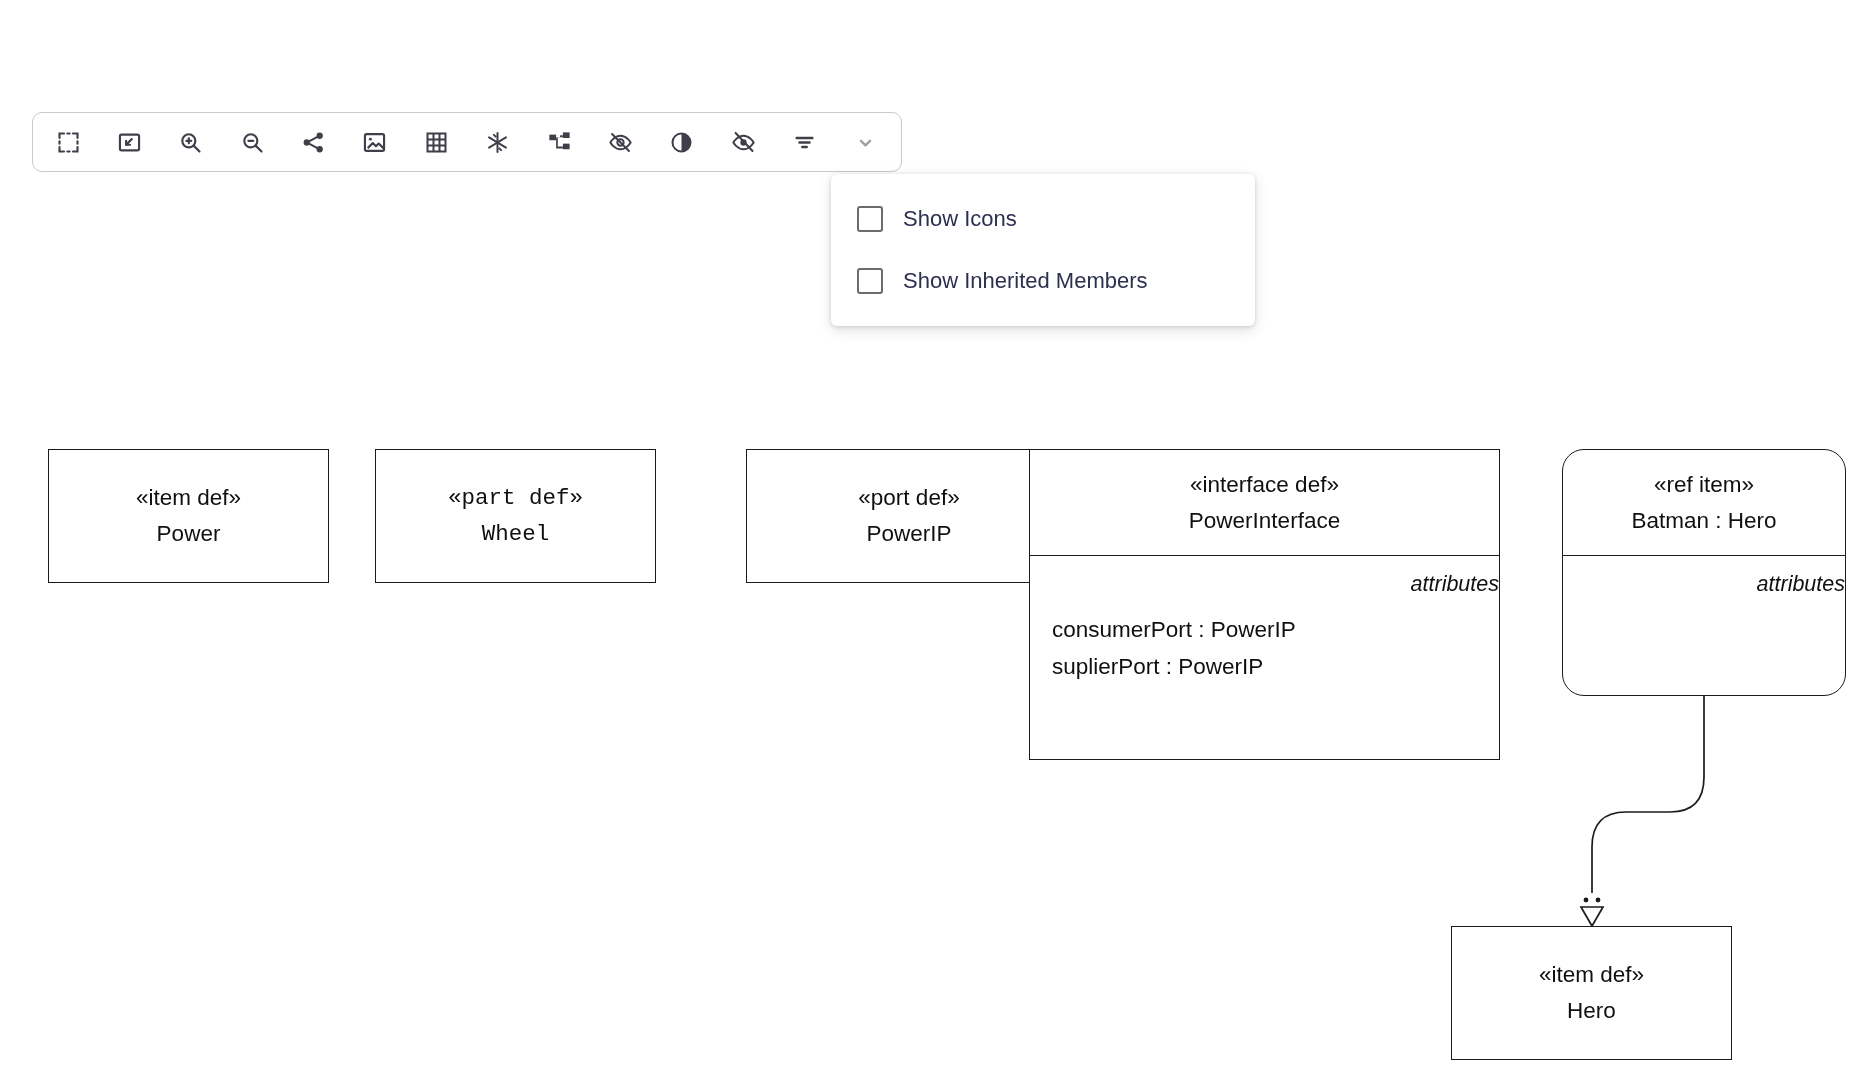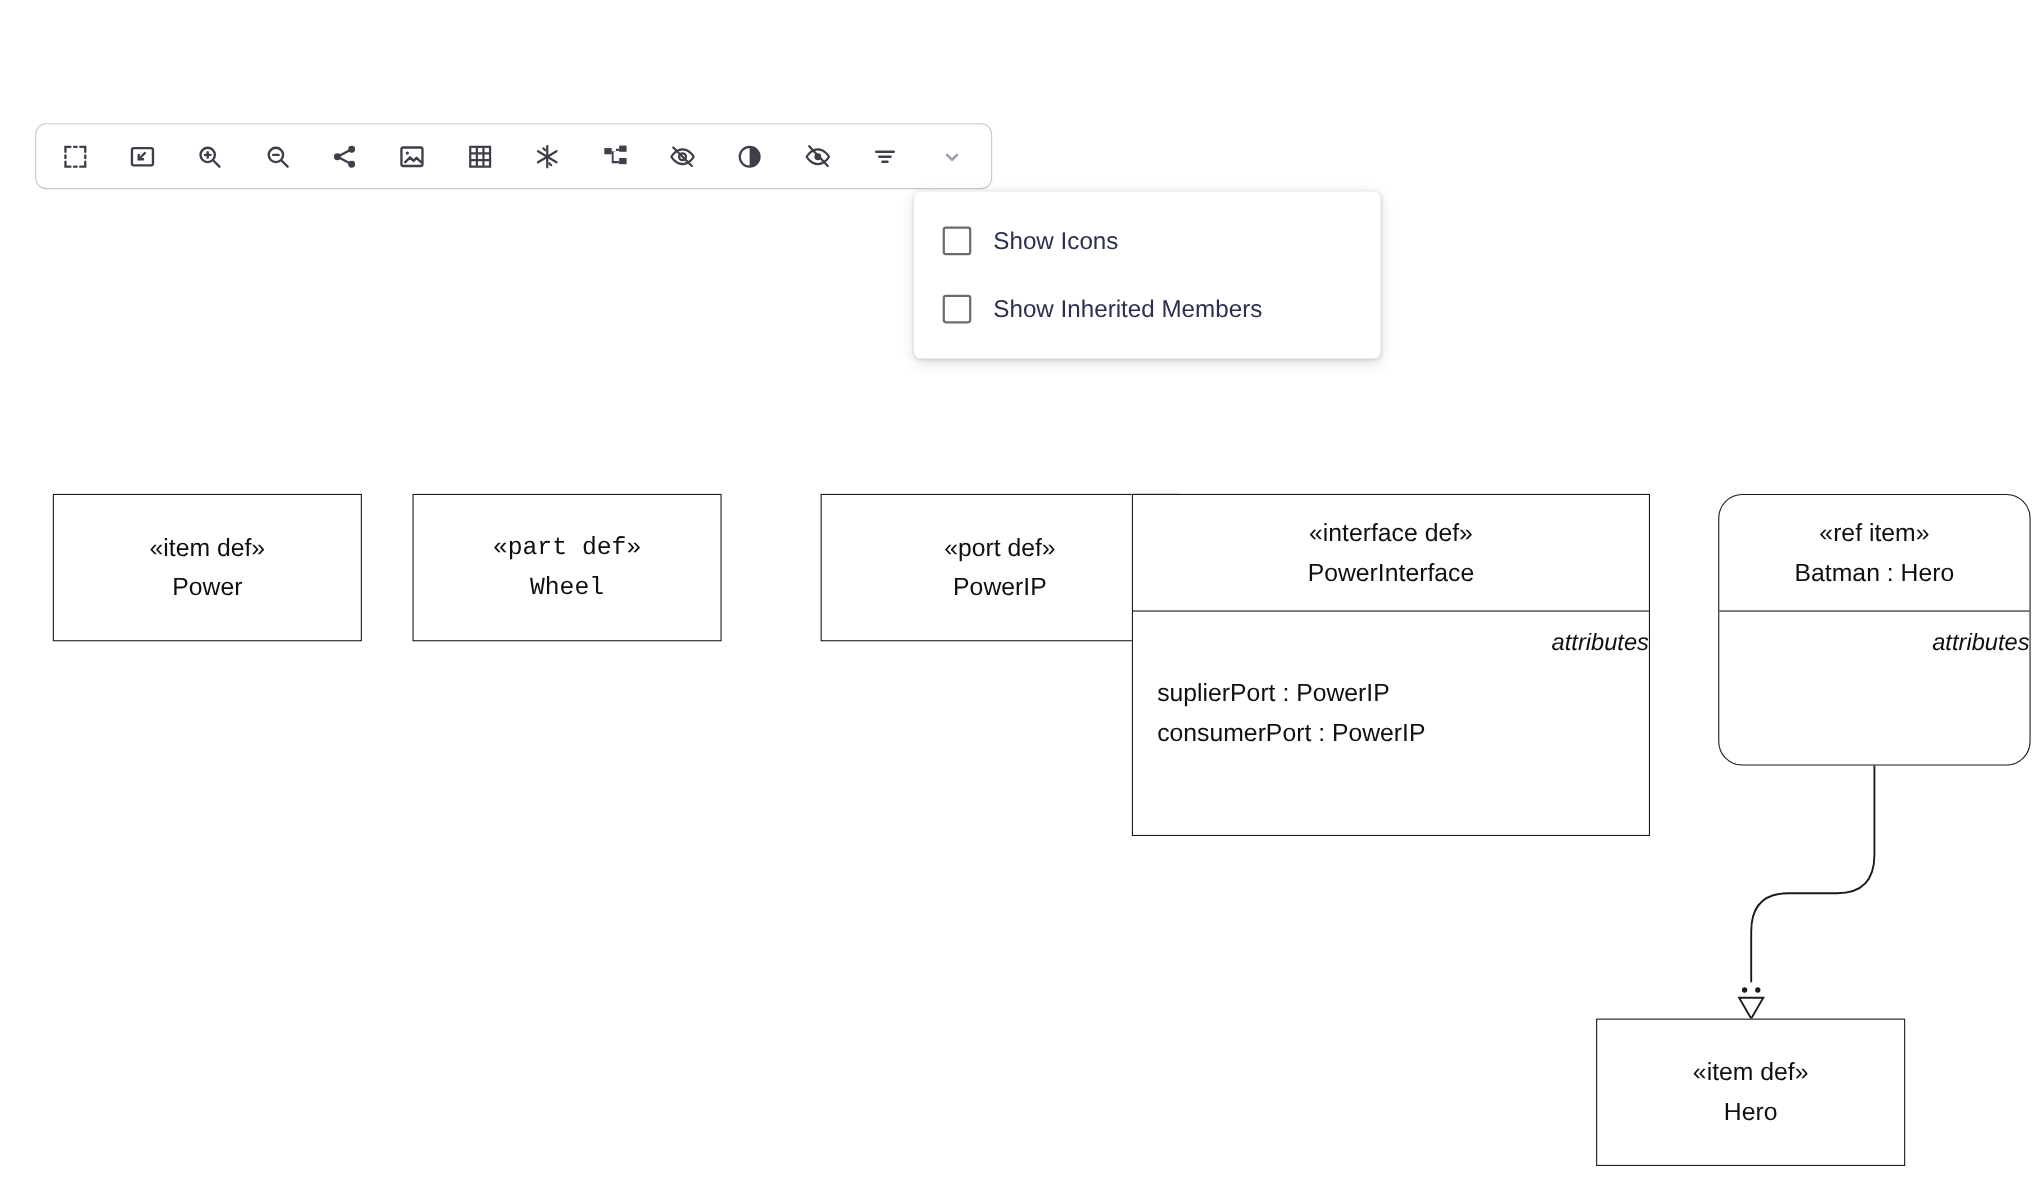--- a/index.html
+++ b/index.html
@@ -193,22 +193,22 @@
       </div>
     </div>
 
     <div class="node compartments" style="left:1029px; top:372px; width:471px; height:311px;">
       <div class="node-header">
         <div>«interface def»</div>
         <div>PowerInterface</div>
       </div>
       <div class="comp">
         <div class="comp-label">attributes</div>
+        <div class="attr-line">consumerPort : PowerIP</div>
         <div class="attr-line">suplierPort : PowerIP</div>
-        <div class="attr-line">consumerPort : PowerIP</div>
       </div>
     </div>
 
     <div class="node compartments rounded" style="left:1562px; top:372px; width:284px; height:247px;">
       <div class="node-header">
         <div>«ref item»</div>
         <div>Batman : Hero</div>
       </div>
       <div class="comp">
         <div class="comp-label">attributes</div>

